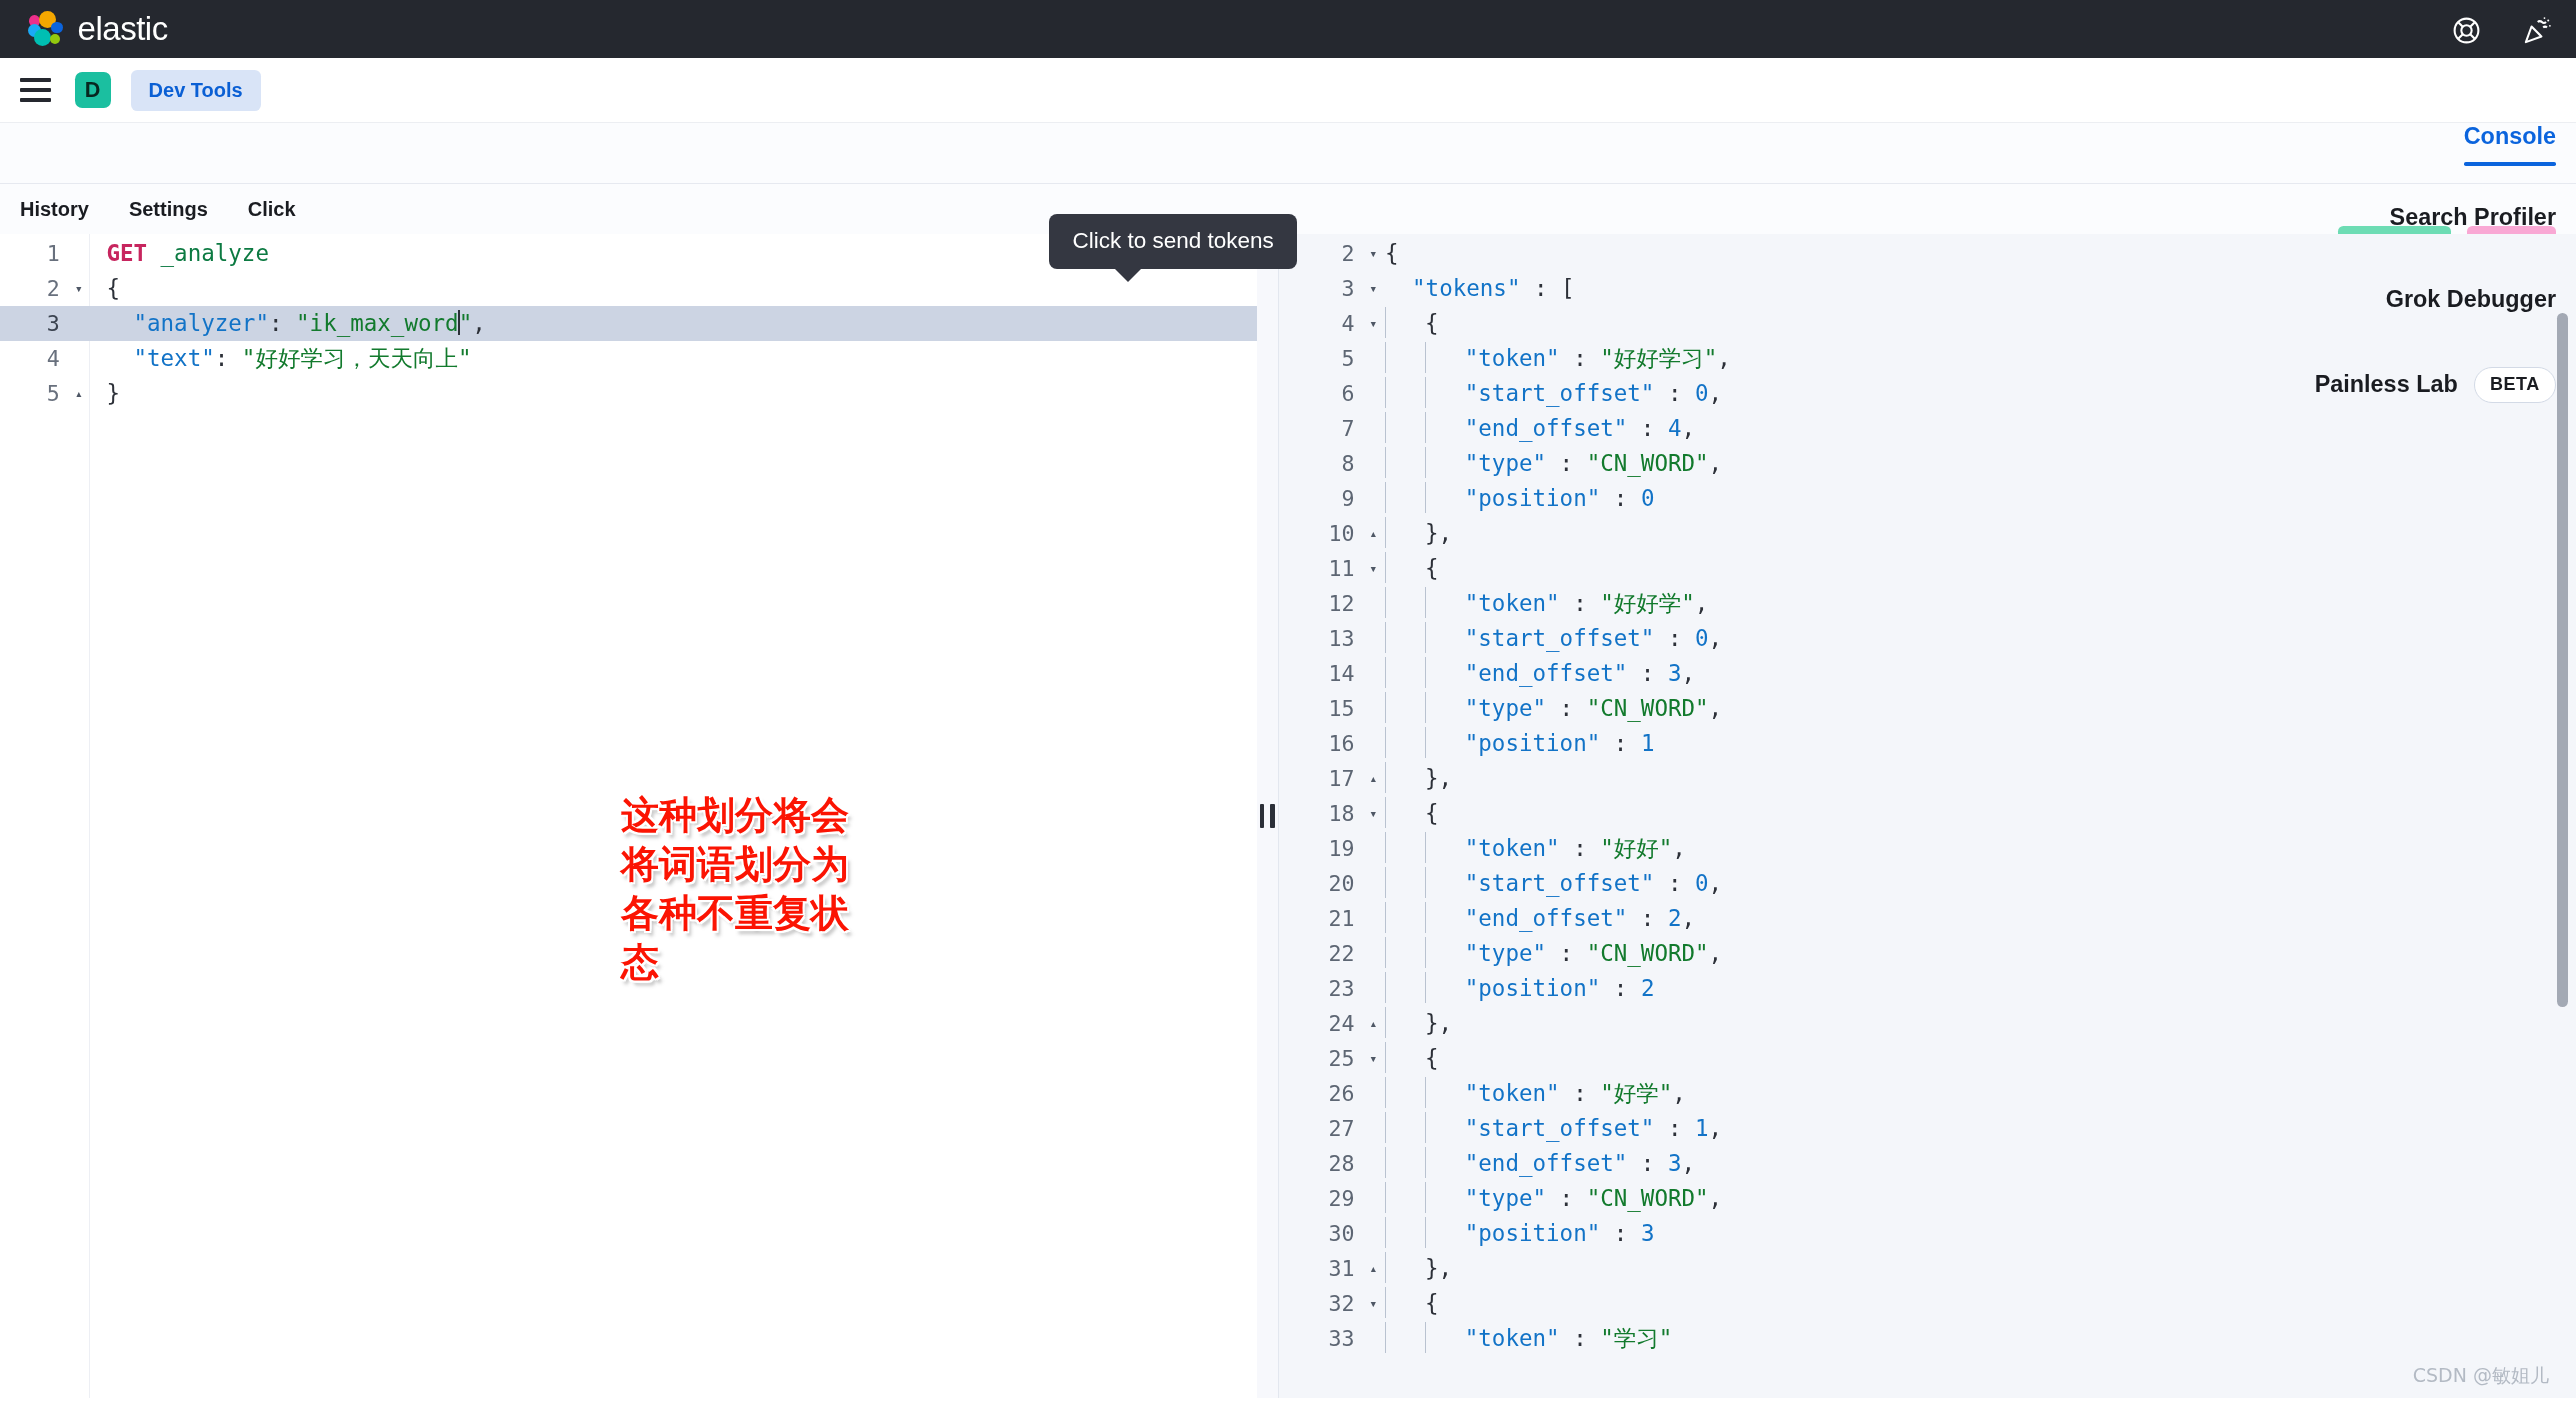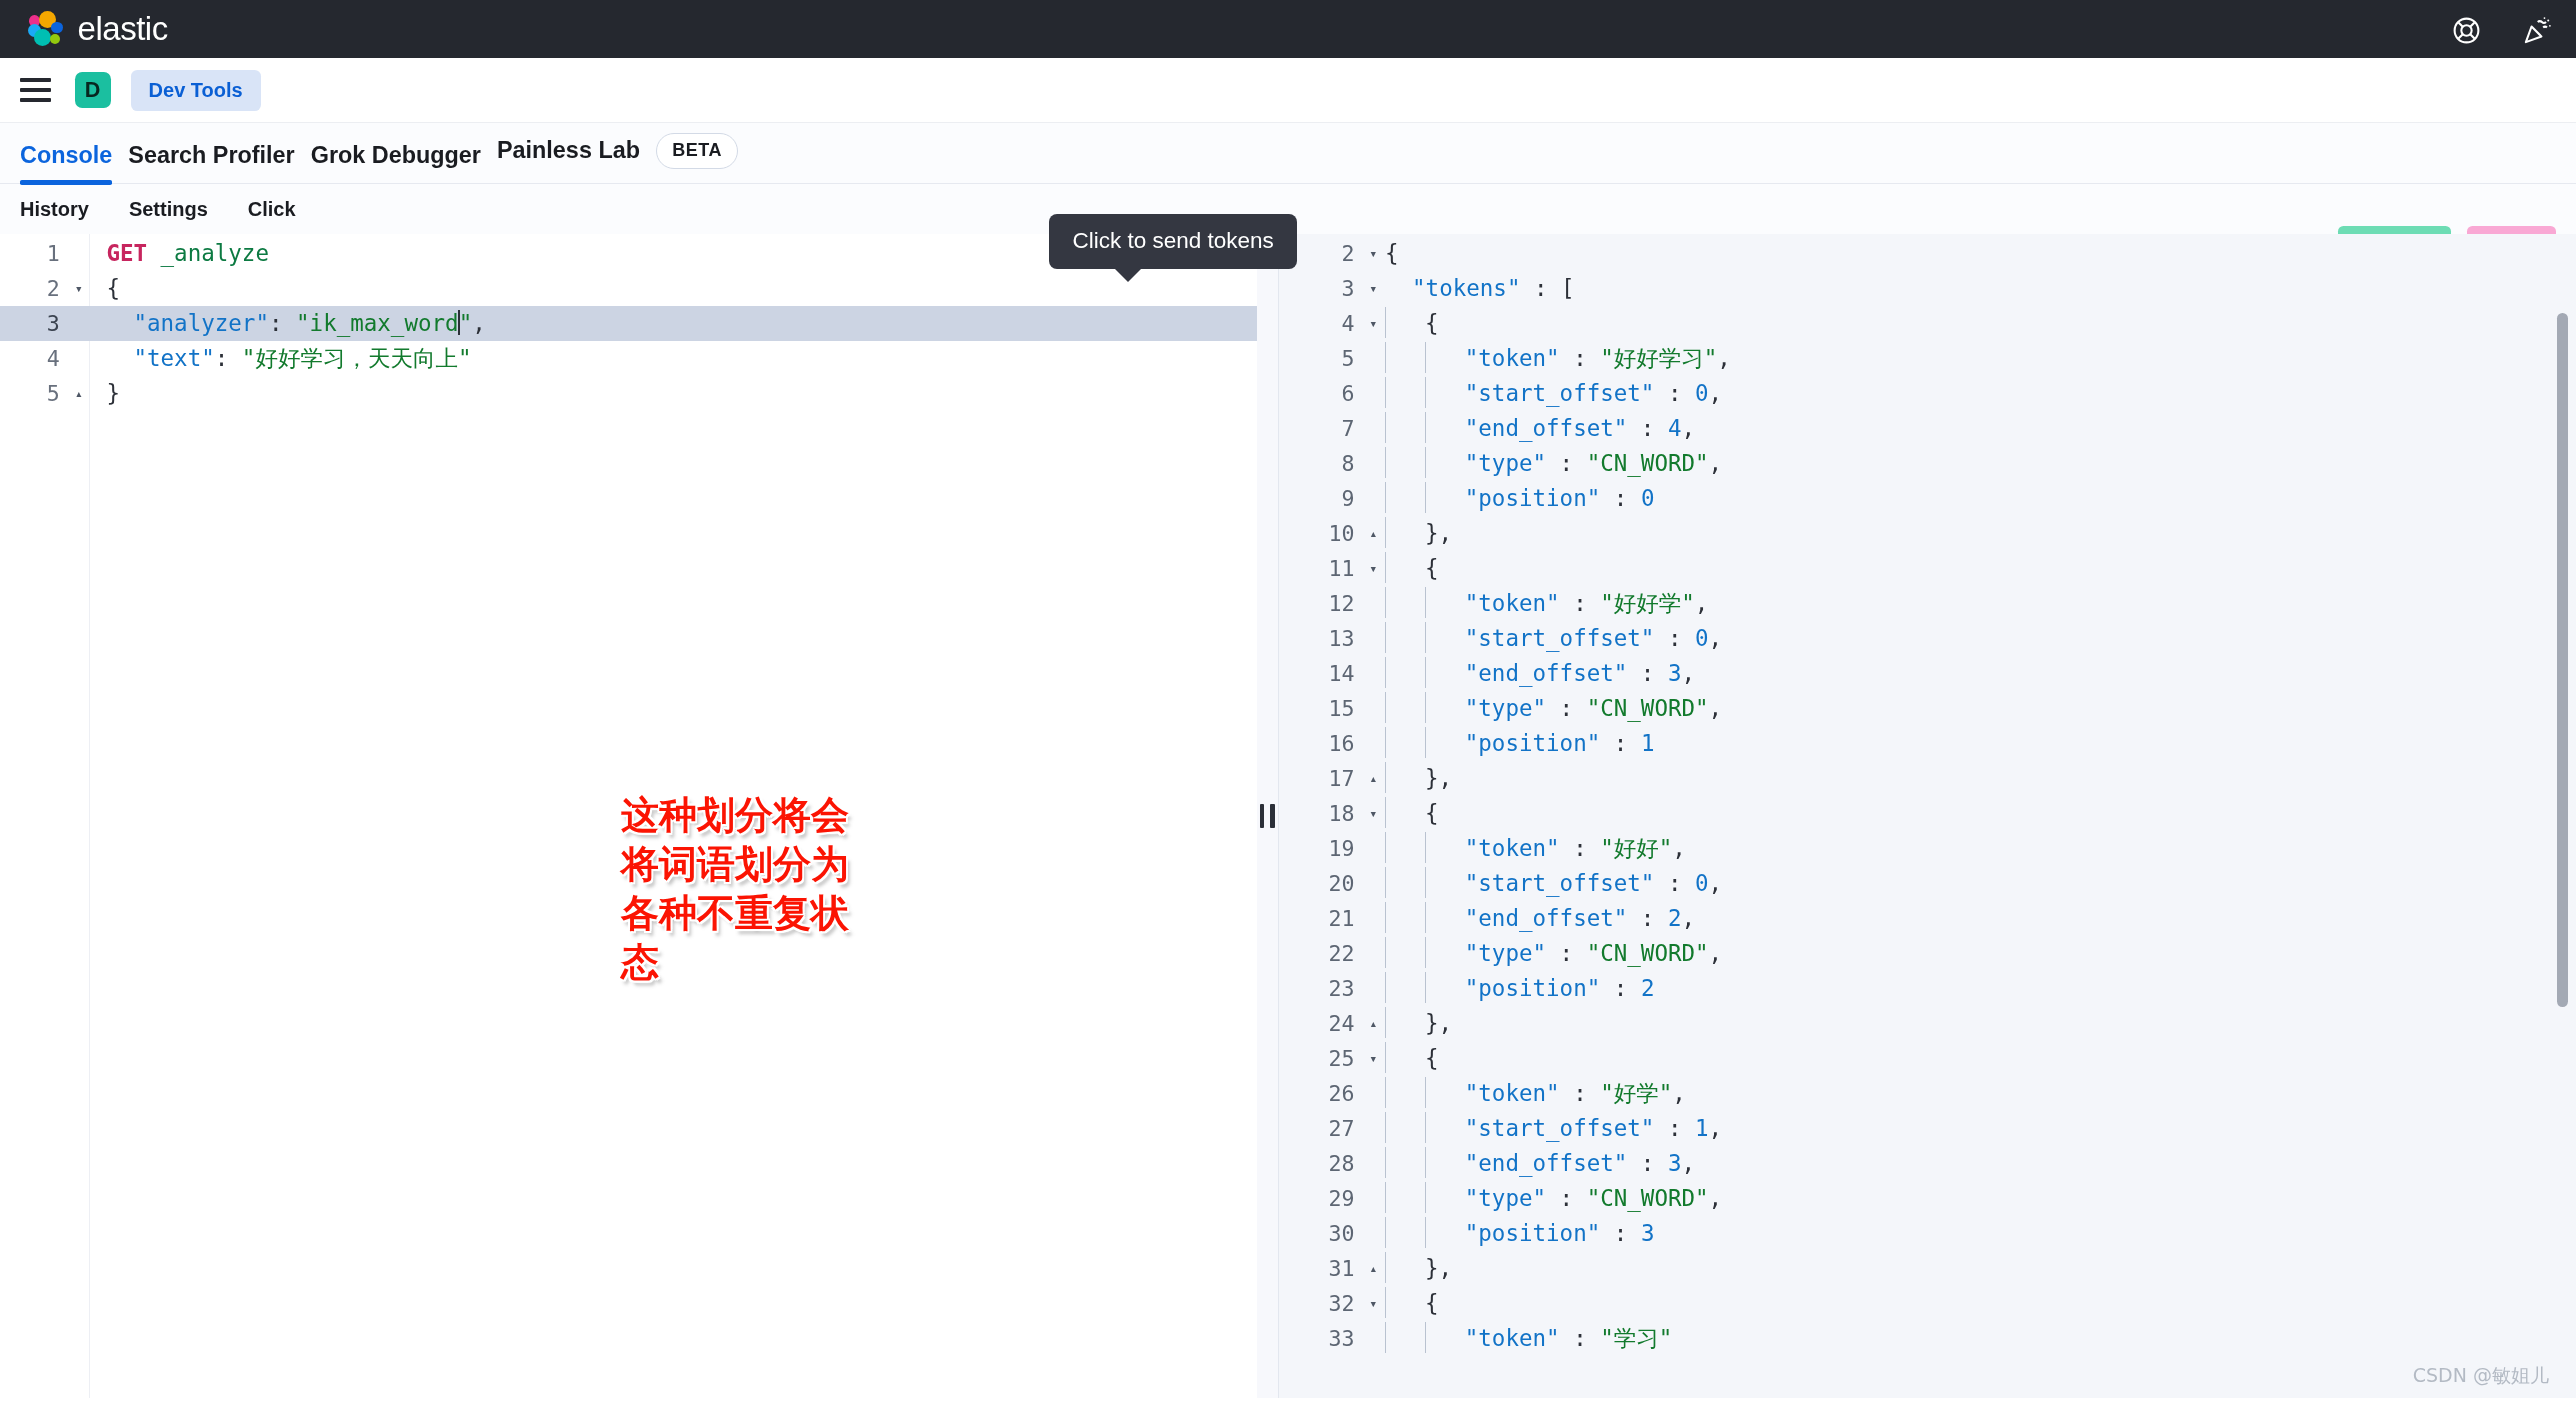--- a/index.html
+++ b/index.html
@@ -79,24 +79,25 @@
     padding: 9px 18px; border-radius: 6.3px;
     cursor: pointer;
   }
 
   
   #tabbar {
     height: 61px;
     background: #fbfcfe;
     display: flex; align-items: flex-end;
     padding: 0 20px;
-    gap: 16px;
+    gap: 40px;
     border-bottom: 1.8px solid #e6e9f0;
     position: relative;
     z-index: 2;
+    flex-direction: column;
   }
   .tab {
     font-size: 23.4px; font-weight: 700; color: #1a1c21;
     padding-bottom: 14.4px; cursor: pointer;
     position: relative;
     display: flex; align-items: center; gap: 16px;
   }
   .tab.active { color: #0b64dd; }
   .tab.active::after {
     content: ""; position: absolute; left: 0; right: 0; bottom: -1.8px;

